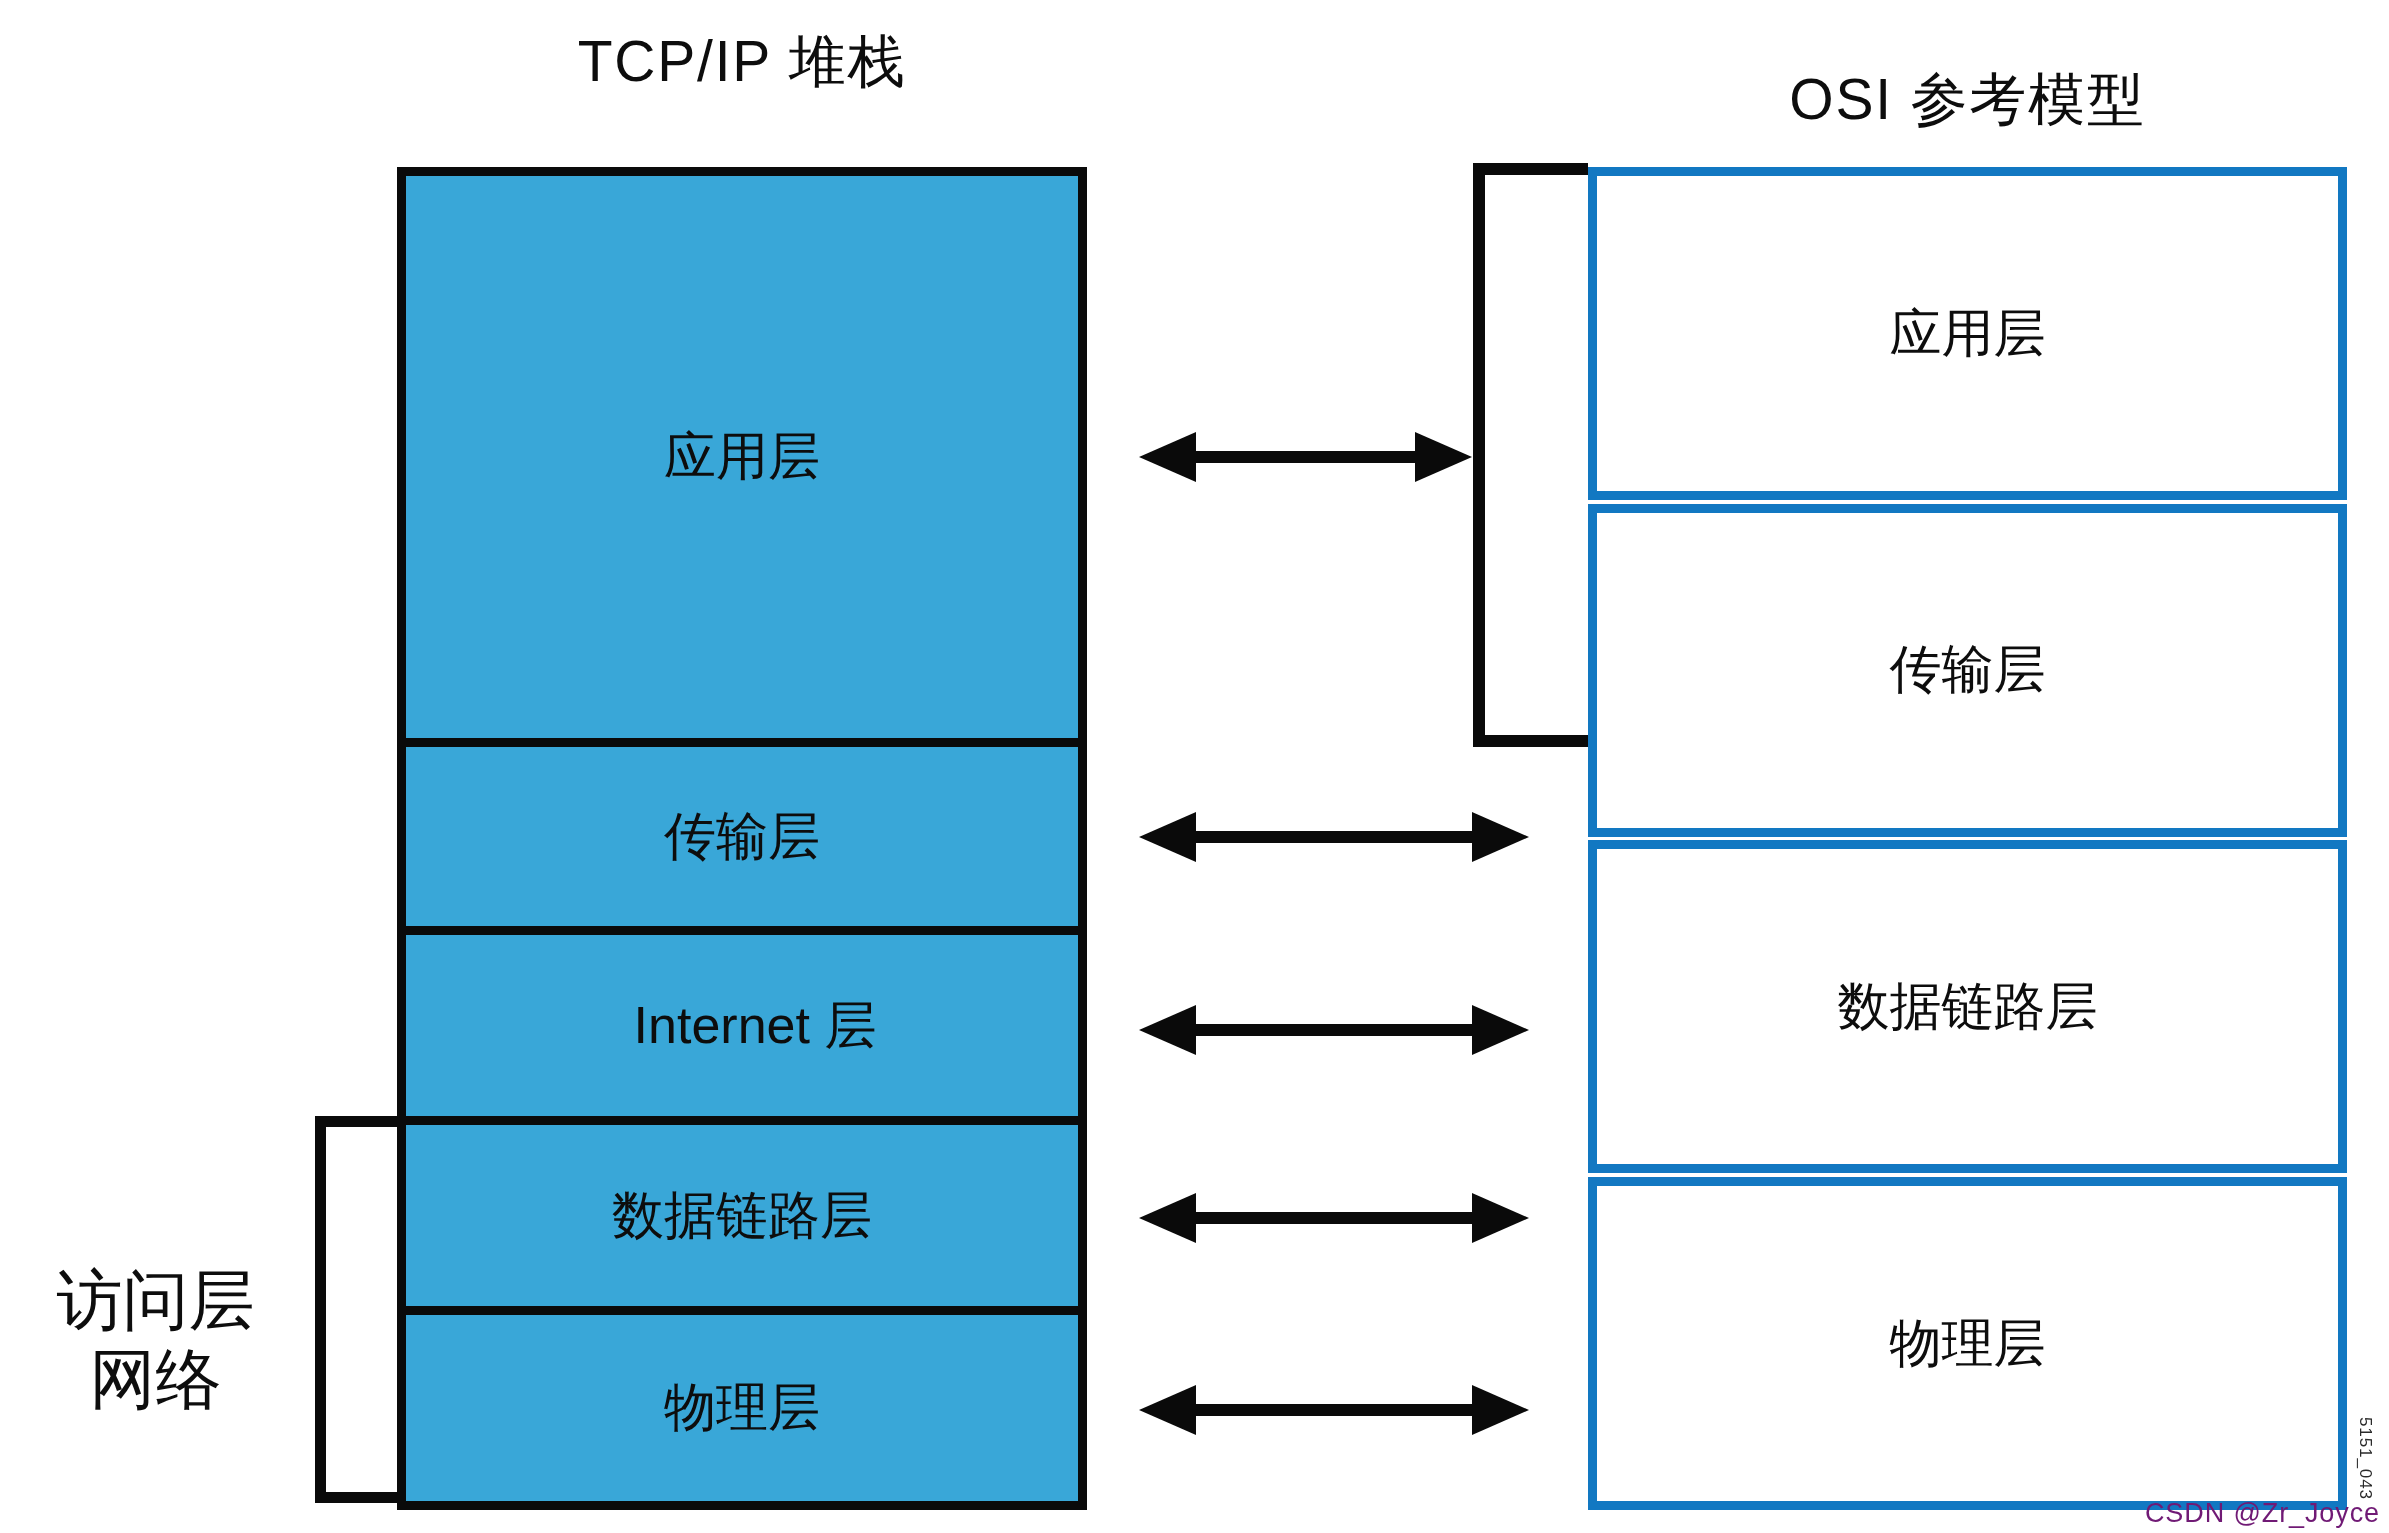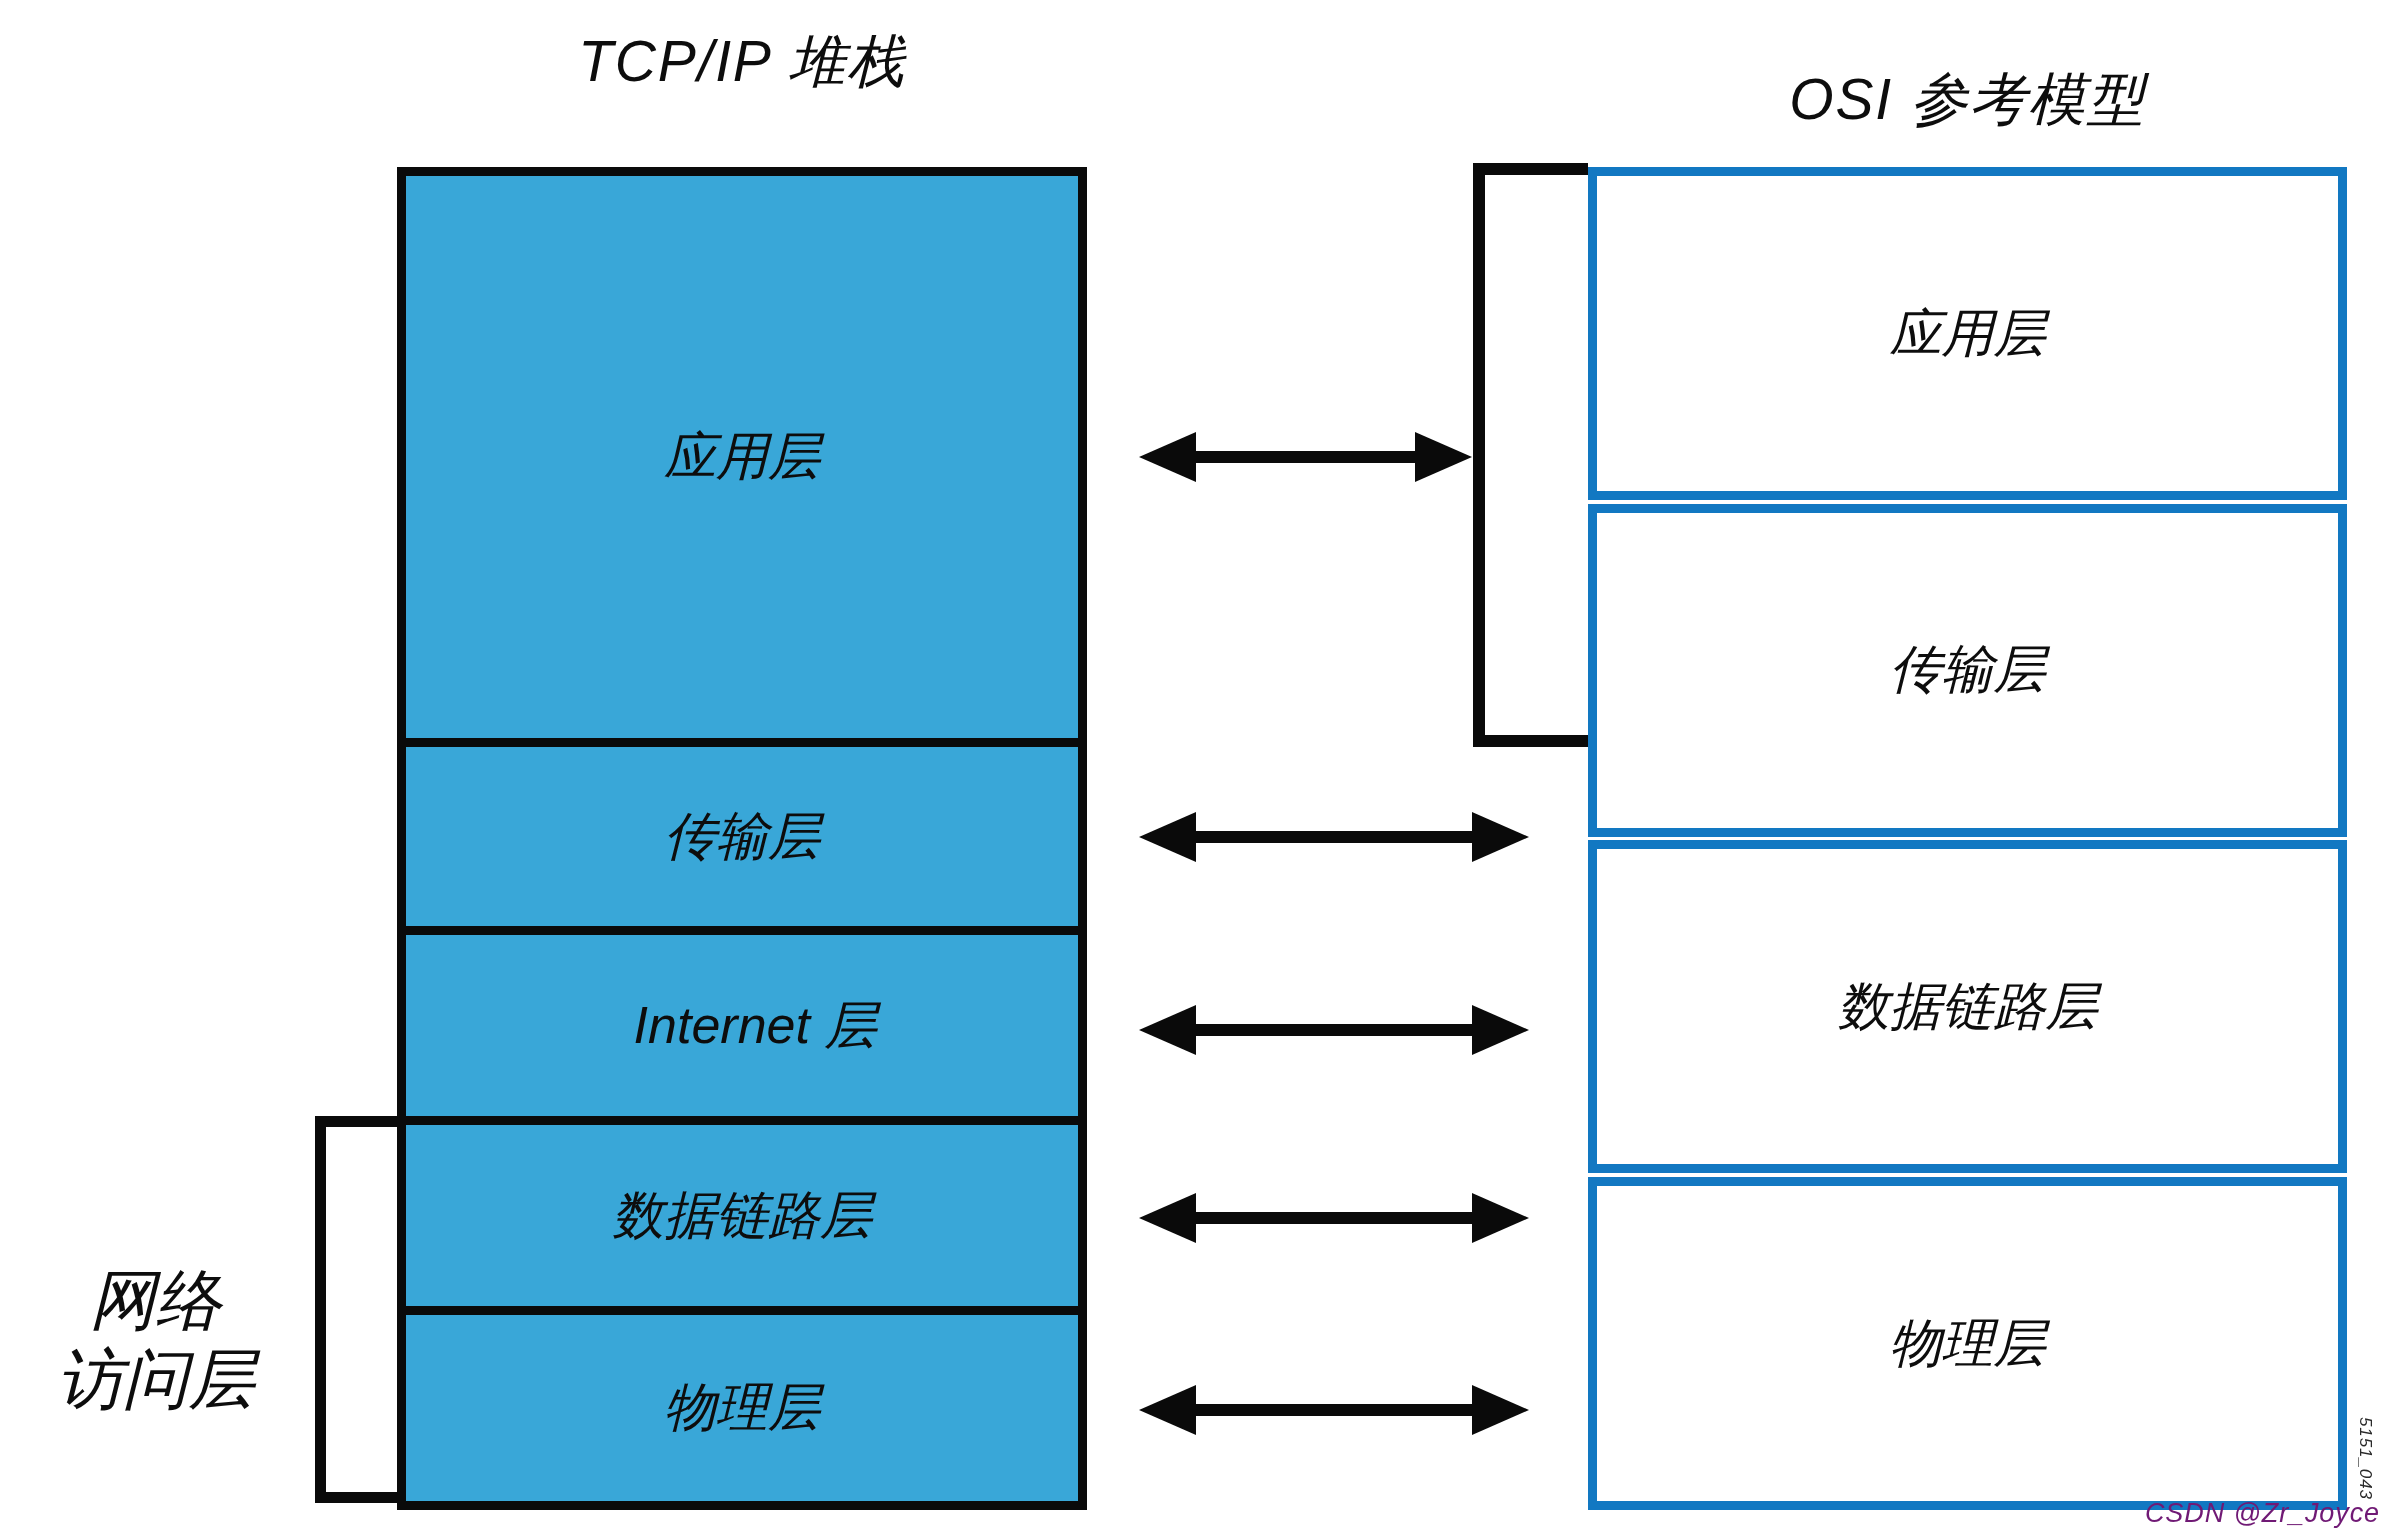--- a/index.html
+++ b/index.html
@@ -3,21 +3,20 @@
 <meta charset="utf-8">
 <style>
   html,body{margin:0;padding:0;background:#ffffff;}
   .canvas{
     position:relative;
     width:2389px;height:1533px;
     background:#ffffff;
     font-family:"Liberation Sans", sans-serif;
     color:#0d0d0d;
     overflow:hidden;
-    font-style:italic;
   }
   .col-title{
     position:absolute;top:25px;height:75px;
     display:flex;align-items:center;justify-content:center;
     font-size:57px;letter-spacing:1.8px;color:#0d0d0d;
   }
   .title-left{left:397px;width:690px;}
   .title-right{left:1588px;width:759px;margin-top:38px;}
 
   
@@ -129,22 +128,22 @@
     <div class="osi-layer">传输层</div>
     <div class="osi-layer">数据链路层</div>
     <div class="osi-layer">物理层</div>
   </div>
 
   <div class="bracket bracket-osi"></div>
 
   <div class="bracket bracket-tcp"></div>
 
   <div class="side-label">
+    <div>访问层</div>
     <div>网络</div>
-    <div>访问层</div>
   </div>
 
   <div class="arrow arrow-1">
     <span class="head-l"></span>
     <span class="shaft"></span>
     <span class="head-r"></span>
   </div>
   <div class="arrow arrow-2">
     <span class="head-l"></span>
     <span class="shaft"></span>

